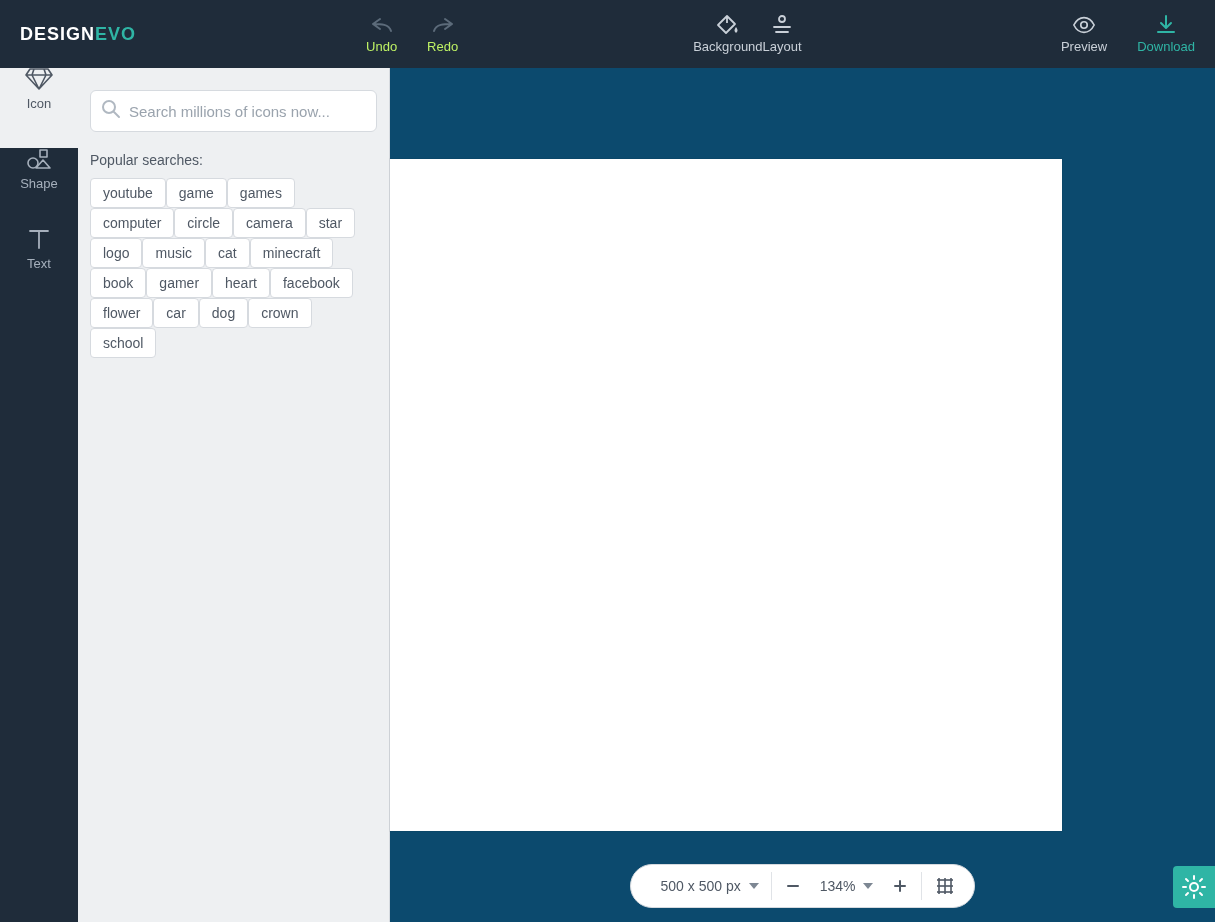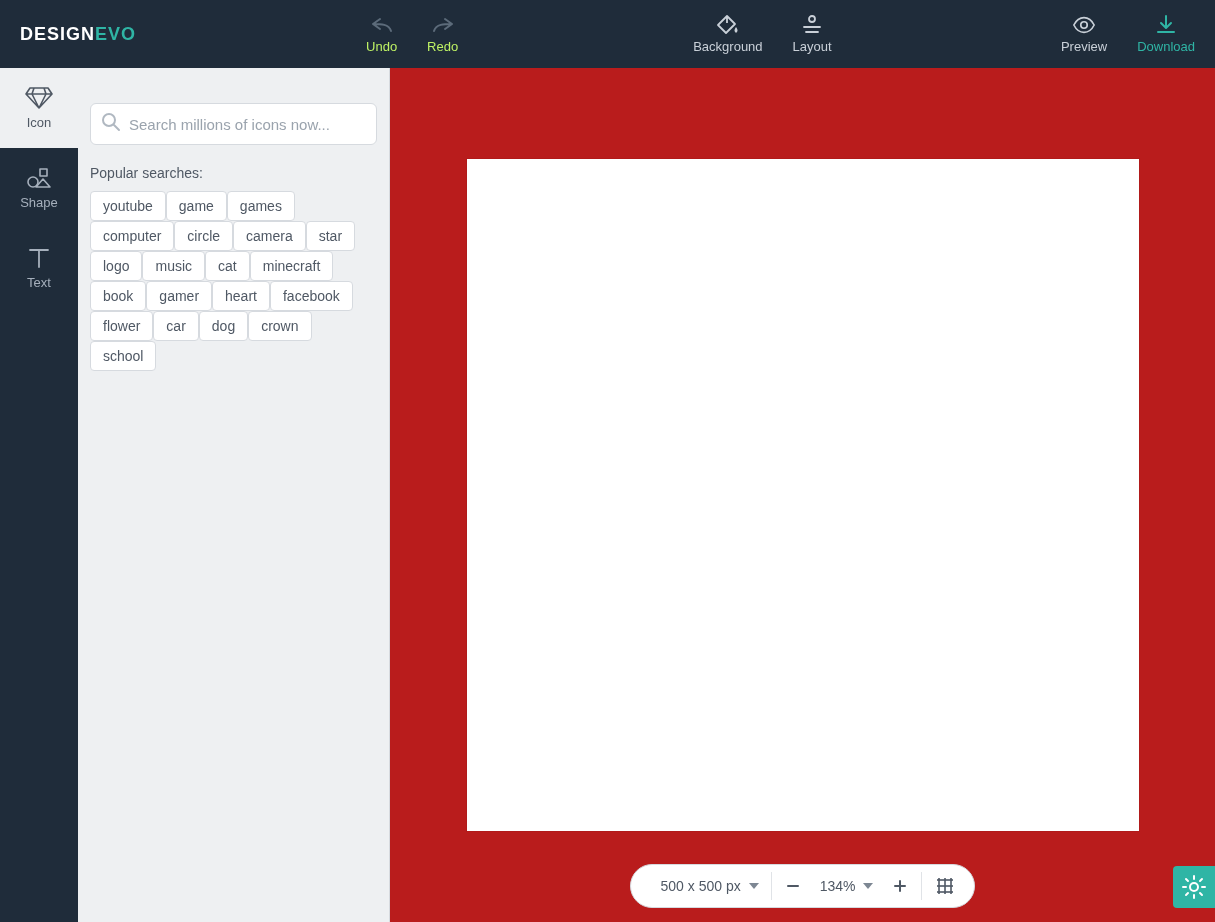--- a/index.html
+++ b/index.html
@@ -17,21 +17,21 @@
 }
 .logo {
   font-size: 18px;
   font-weight: 700;
   letter-spacing: 1px;
 }
 .logo .evo { color: #2fb5a5; }
 
 .header-group { display: flex; align-items: center; }
 .header-group.left { margin-left: 230px; gap: 30px; }
-.header-group.mid  { margin-left: 235px; gap: 30px; }
+.header-group.mid  { margin-left: 235px; }
 .header-group.right{ margin-left: auto; gap: 30px; }
 
 .header-btn {
   display: flex;
   flex-direction: column;
   align-items: center;
   cursor: pointer;
   color: #c9d0d8;
   font-size: 13px;
   gap: 4px;
@@ -48,21 +48,20 @@
   width: 78px;
   background: #1f2c3a;
   display: flex;
   flex-direction: column;
 }
 .nav-item {
   height: 80px;
   display: flex;
   flex-direction: column;
   align-items: center;
-  justify-content: center;
   gap: 6px;
   color: #a6b0bc;
   font-size: 13px;
   cursor: pointer;
 }
 .nav-item.active { background: #eef0f2; color: #4f5864; }
 .nav-item svg { display: block; }
 
 .panel {
   width: 312px;
@@ -73,21 +72,20 @@
   flex-direction: column;
 }
 .search {
   height: 42px;
   background: #fff;
   border: 1px solid #d6dadf;
   border-radius: 6px;
   display: flex;
   align-items: center;
   padding: 0 10px;
-  margin-top: 13px;
 }
 .search svg { margin-right: 8px; flex-shrink: 0; }
 .search input {
   flex: 1;
   border: none;
   outline: none;
   font-size: 15px;
   background: transparent;
   color: #333;
 }
@@ -109,25 +107,25 @@
   background: #fff;
   border: 1px solid #d6dadf;
   border-radius: 4px;
   font-size: 14px;
   color: #4f5864;
   cursor: pointer;
 }
 
 .workspace {
   flex: 1;
-  background: #b91c1c;
+  background: #0c4a6e;
   position: relative;
   display: flex;
   align-items: center;
-  justify-content: center;
+  justify-content: flex-start;
 }
 .canvas {
   width: 672px;
   height: 672px;
   background: #fff;
   box-shadow: 0 0 0 1px rgba(0,0,0,0.04);
 }
 
 .bottom-bar {
   position: absolute;

